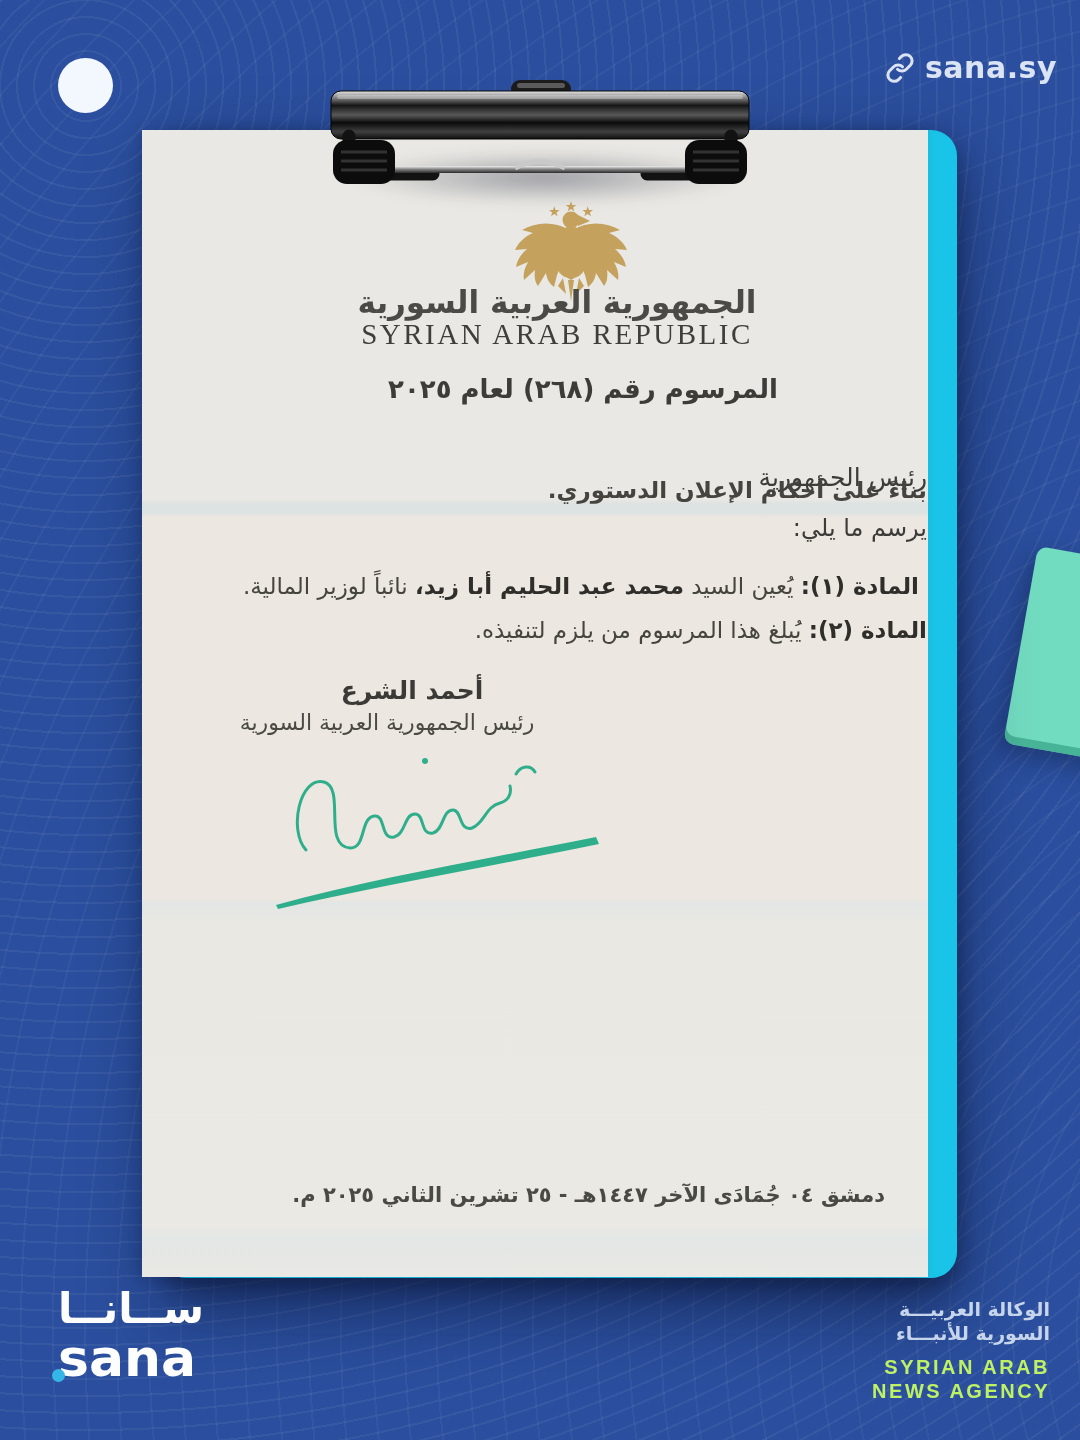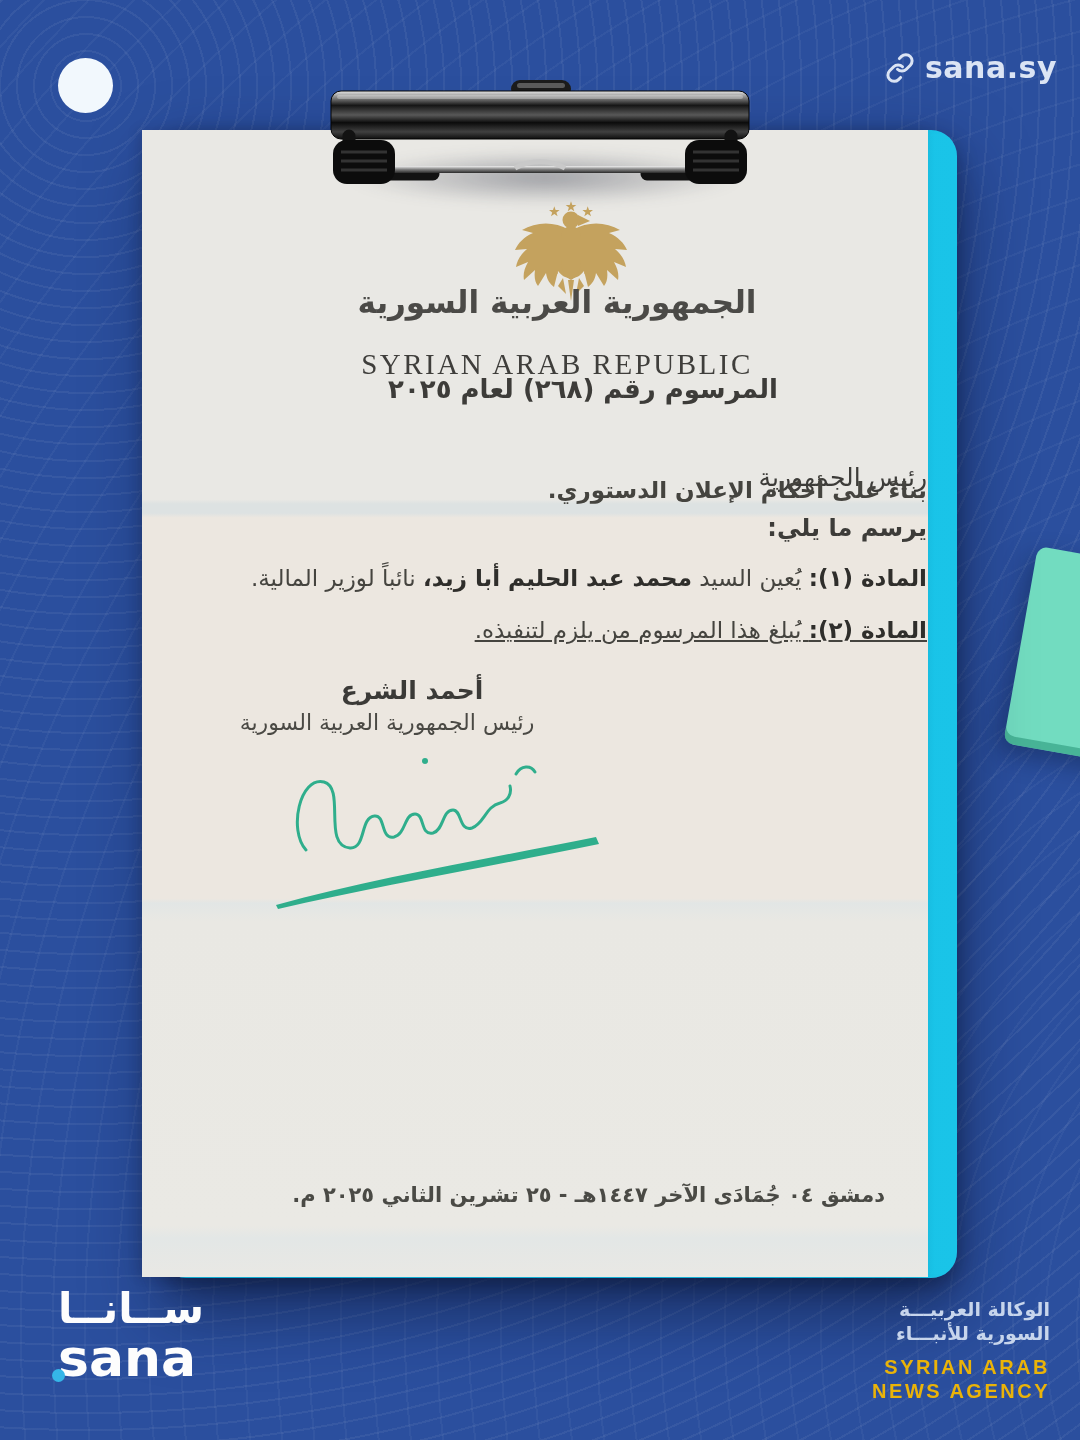--- a/index.html
+++ b/index.html
@@ -44,49 +44,49 @@
     background:radial-gradient(ellipse at center, rgba(35,40,60,.38), rgba(35,40,60,0) 70%);
     filter:blur(6px);}
   .clip{position:absolute;left:325px;top:78px;width:430px;height:120px;}
   
   .ar{direction:rtl;font-family:"DejaVu Sans",sans-serif;}
   .emblem{position:absolute;left:505px;top:198px;width:132px;height:112px;}
   .title-ar{position:absolute;left:142px;top:284px;width:786px;text-align:center;
     transform:translateX(22px);font-size:31px;font-weight:700;color:#4b4a47;}
   .title-en{position:absolute;left:142px;top:318px;width:786px;text-align:center;
     transform:translateX(22px);font-family:"Liberation Serif","DejaVu Serif",serif;
-    font-size:29px;letter-spacing:2.5px;color:#3f3e3b;margin-top:30px;}
+    font-size:29px;letter-spacing:2.5px;color:#3f3e3b;}
   .decree-no{position:absolute;left:142px;top:374px;width:786px;text-align:center;
     transform:translateX(48px);font-size:26px;font-weight:700;color:#3d3c39;}
   .doc-line{position:absolute;right:180px;color:#3d3c39;white-space:nowrap;}
   .issuer{top:432px;font-size:25px;font-weight:400;margin-top:31px;}
   .basis{top:477px;font-size:23px;font-weight:700;color:#45443f;}
-  .preamble{top:514px;font-size:24px;font-weight:700;}
+  .preamble{top:514px;font-size:24px;font-weight:400;}
   .article{font-size:23px;color:#45443f;}
   .article b{color:#2f2e2b;}
   .art1{top:565px;}
-  .art2{top:617px;text-decoration:underline;}
+  .art2{top:617px;}
   .signer-name{position:absolute;left:312px;top:676px;width:200px;text-align:center;
     font-size:25px;font-weight:700;color:#3b3a37;}
   .signer-title{position:absolute;left:227px;top:710px;width:320px;text-align:center;
     font-size:22px;color:#4a4944;}
   .signature{position:absolute;left:258px;top:746px;width:350px;height:175px;}
   .date-line{position:absolute;right:222px;top:1183px;font-size:21px;font-weight:700;
     color:#4a4a45;white-space:nowrap;}
   
   .logo{position:absolute;left:58px;top:1288px;color:#fdfdfd;line-height:1;}
   .logo-ar{font-size:42px;font-weight:700;letter-spacing:1px;}
   .logo-en{position:relative;font-size:52px;font-weight:700;letter-spacing:0px;margin-top:2px;
     font-family:"DejaVu Sans",sans-serif;}
   .logo-dot{position:absolute;left:-6px;bottom:2px;width:13px;height:13px;border-radius:50%;
     background:#35b6e8;}
   .agency{position:absolute;right:57px;top:1298px;text-align:right;}
   .agency .ar-l{font-size:19px;font-weight:700;color:#c7d5ec;line-height:1.25;}
   .agency .en-l{font-family:"Liberation Sans","DejaVu Sans",sans-serif;font-size:20px;
-    font-weight:700;letter-spacing:2.5px;color:#eab308;line-height:1.2;}
+    font-weight:700;letter-spacing:2.5px;color:#bef264;line-height:1.2;}
   .agency .en-block{margin-top:9px;}
 </style>
 </head>
 <body>
 
 <div class="canvas">
   <div class="bg-rings-a"></div>
   <div class="bg-rings-b"></div>
   <div class="white-dot"></div>
 
@@ -127,21 +127,21 @@
   </svg>
 
   <div class="title-ar ar">الجمهورية العربية السورية</div>
   <div class="title-en">SYRIAN ARAB REPUBLIC</div>
   <div class="decree-no ar">المرسوم رقم (٢٦٨) لعام ٢٠٢٥</div>
 
   <div class="doc-line issuer ar">رئيس الجمهورية</div>
   <div class="doc-line basis ar">بناءً على أحكام الإعلان الدستوري.</div>
   <div class="doc-line preamble ar">يرسم ما يلي:</div>
 
-  <p class="doc-line article art1 ar" style="margin:0;"><b>المادة (١):</b><span> يُعين السيد </span><b>محمد عبد الحليم أبا زيد،</b><span> نائباً لوزير المالية.</span></p>
+  <p class="doc-line article art1 ar" style="margin:8px;"><b>المادة (١):</b><span> يُعين السيد </span><b>محمد عبد الحليم أبا زيد،</b><span> نائباً لوزير المالية.</span></p>
 
   <p class="doc-line article art2 ar" style="margin:0;"><b>المادة (٢):</b><span> يُبلغ هذا المرسوم من يلزم لتنفيذه.</span></p>
 
   <div class="signer-name ar">أحمد الشرع</div>
   <div class="signer-title ar">رئيس الجمهورية العربية السورية</div>
 
   <svg class="signature" viewBox="0 0 350 175">
     <g stroke="#2fae8c" stroke-width="3" fill="none" stroke-linecap="round" stroke-linejoin="round">
       <path d="M48 104 C30 84 42 30 66 36 C88 42 64 100 92 102 C108 103 102 72 116 70 C128 68 122 94 136 91 C148 88 146 68 157 68 C167 68 162 90 175 87 C186 84 184 64 195 64 C204 64 201 86 214 82 C226 78 228 60 242 57 C250 55 254 48 252 40"></path>
       <path d="M258 28 c5 -9 15 -9 19 -2"></path>

